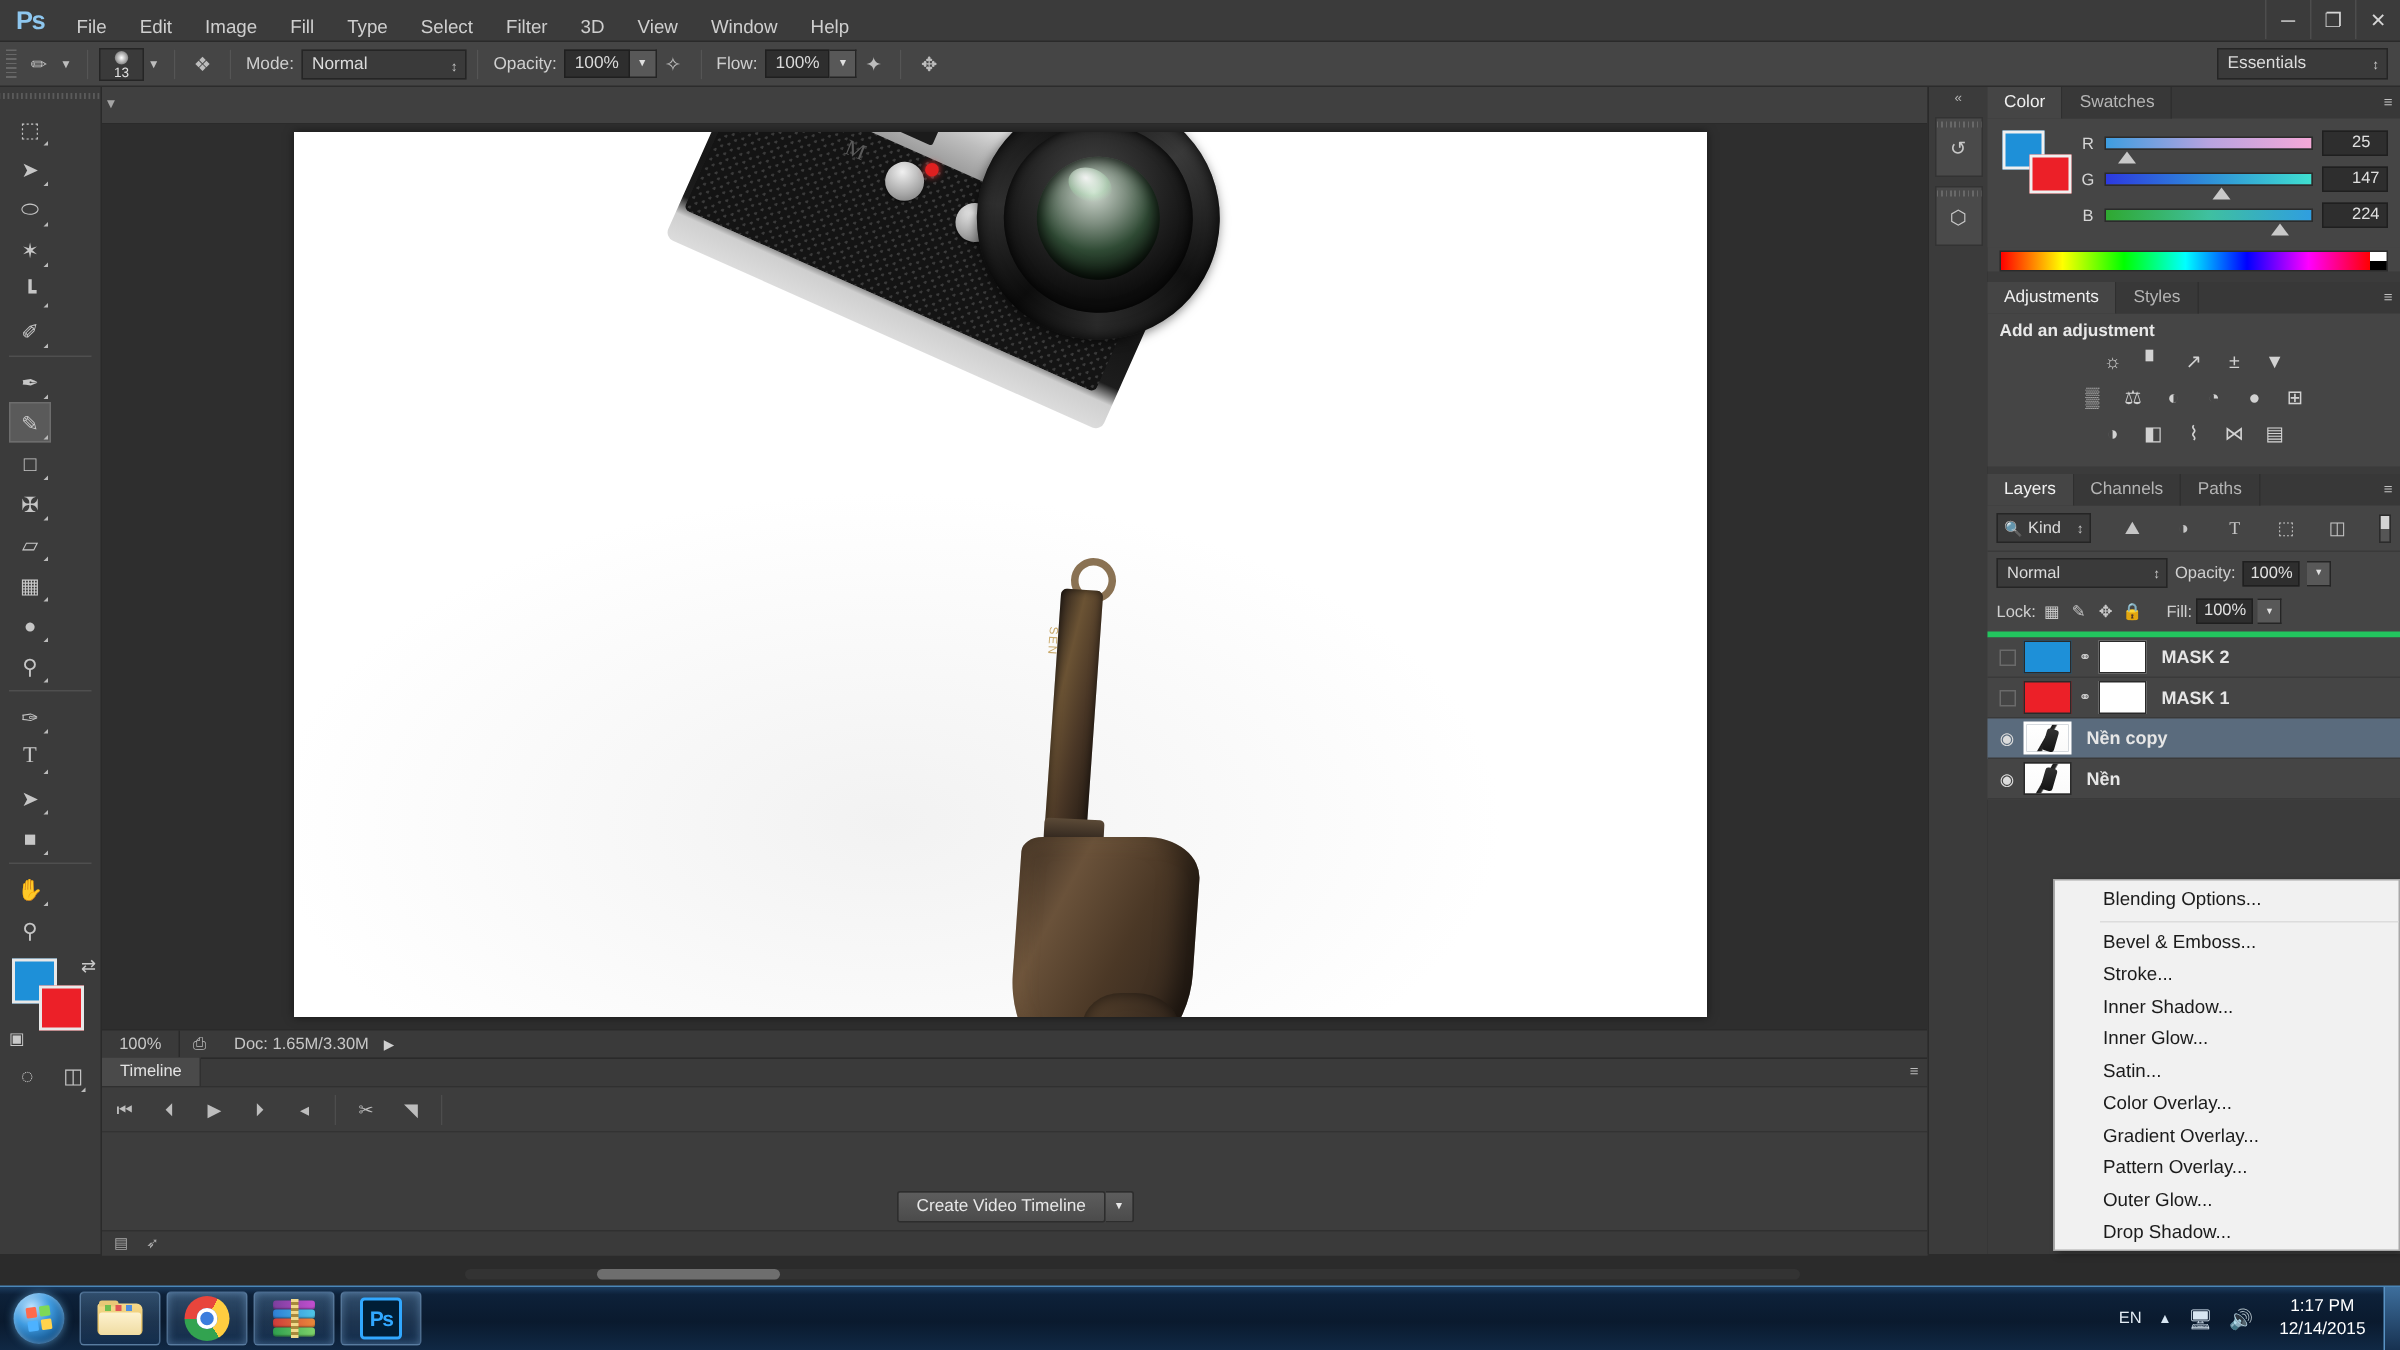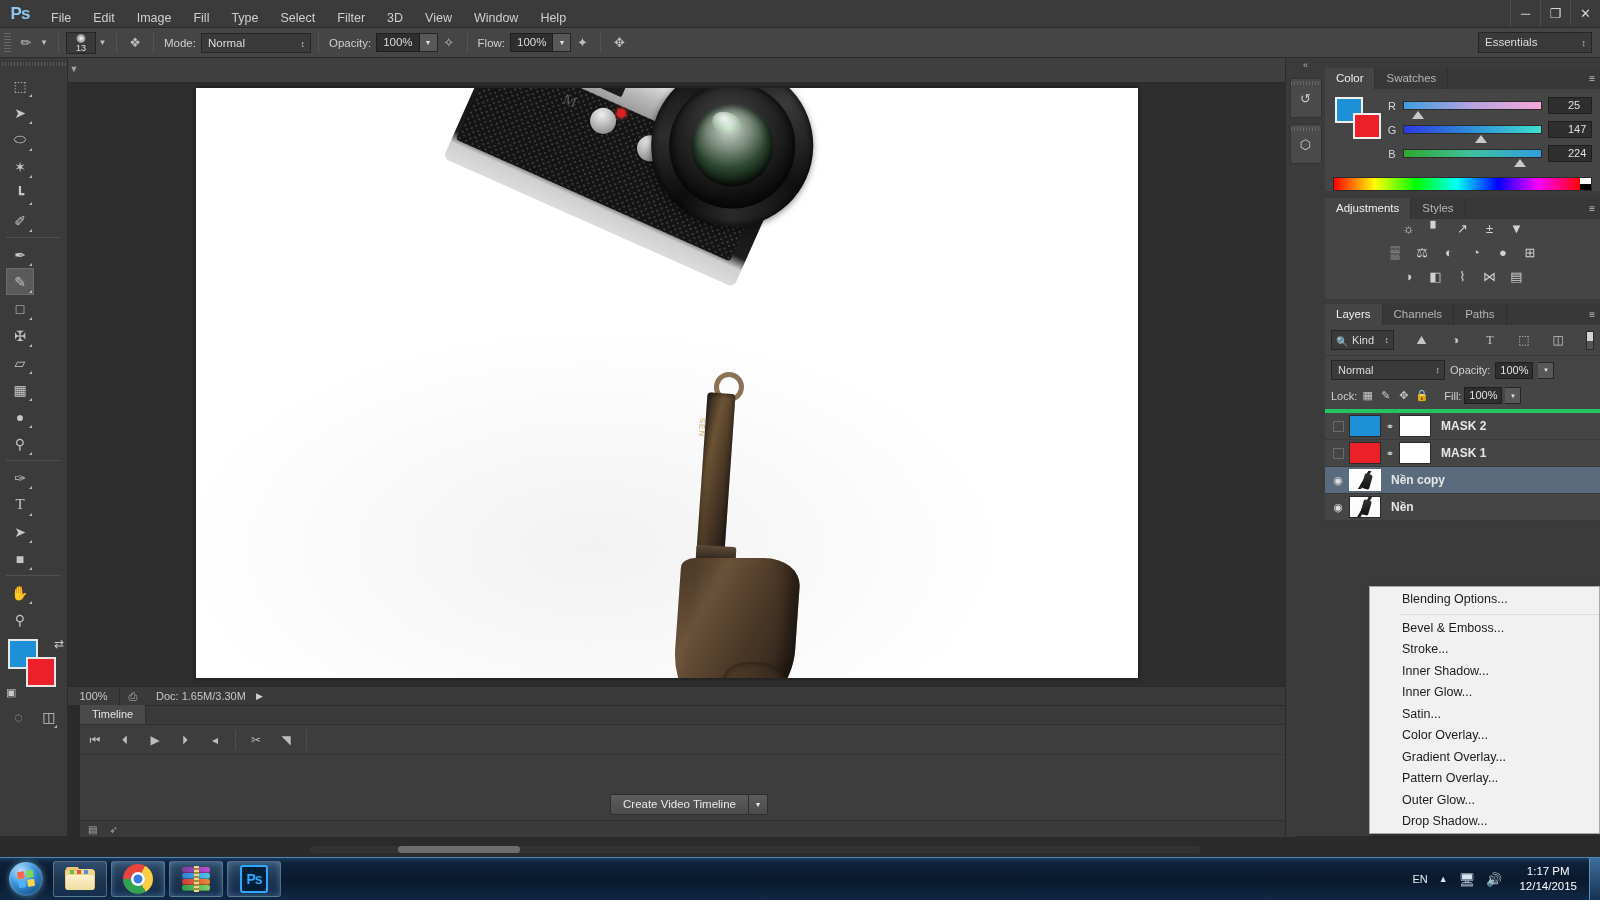--- a/index.html
+++ b/index.html
@@ -254,21 +254,21 @@
   }
   .sb-zoom { width: 52px; text-align:center; border-right:1px solid #2a2a2a;
              height:19px; line-height:19px; }
   .sb-icon { width: 26px; text-align:center; color:#bdbdbd; font-size:11px; }
   .sb-doc { flex: 0 0 auto; padding: 0 10px; }
   .sb-arrow { color:#cfcfcf; font-size:9px; }
   .sb-fill { flex:1; }
 
   
   .timeline-panel {
-    position: absolute; left: 80px; top: 705px; width: 1217px; height: 131px;
+    position: absolute; left: 68px; top: 705px; width: 1217px; height: 131px;
     background: #3d3d3d; border-top: 1px solid #2a2a2a;
   }
   .tl-tabs { height: 19px; background: #3a3a3a; display: flex; align-items:flex-end;
              border-bottom: 1px solid #303030; }
   .tl-tab { height:19px; line-height:19px; padding: 0 12px; font-size:11px;
             color:#e3e3e3; background:#4a4a4a; border-right:1px solid #303030; }
   .tl-tabs .menu-dots { margin-left:auto; color:#bdbdbd; font-size:10px; padding-right:6px;
                         line-height:19px; }
   .tl-toolbar { height: 30px; display:flex; align-items:center; background:#3d3d3d;
                 border-bottom:1px solid #333; }
@@ -314,21 +314,21 @@
     width: 32px; height: 40px; margin: 6px auto 0 auto; background:#4a4a4a;
     border:1px solid #333; display:flex; align-items:center; justify-content:center;
     color:#c9c9c9; font-size:13px; position:relative;
   }
   .rail-item .rgrip { position:absolute; top:2px; left:0; width:100%; height:4px;
     background: repeating-linear-gradient(to right,#7d7d7d 0 1px,transparent 1px 3px); opacity:.6; }
 
   
   .panels { position: absolute; left: 1325px; top: 58px; width: 275px; height: 778px;
             background: #3b3b3b; }
-  .panel { background: #454545; margin-top: 10px; }
+  .panel { background: #454545; }
   .panel-tabs { height: 21px; background: #383838; display:flex; align-items:flex-end;
                 position:relative; }
   .ptab { height: 21px; line-height: 21px; padding: 0 11px; font-size: 11.5px;
           color: #b5b5b5; background:#383838; border-right:1px solid #2f2f2f; }
   .ptab.active { background:#454545; color:#f0f0f0; }
   .panel-menu { position:absolute; right: 5px; top: 4px; color:#c2c2c2; font-size:10px;
                 line-height:13px; }
 
   
   .color-body { padding: 8px 8px 6px 8px; display:flex; gap: 8px; background:#454545; }
@@ -742,20 +742,21 @@
         </div>
       </div>
     </div>
 
     <div class="panel" style="margin-top:4px;">
       <div class="panel-tabs">
         <div class="ptab active">Adjustments</div>
         <div class="ptab">Styles</div>
         <div class="panel-menu">≡</div>
       </div>
+      <div class="adj-title">Add an adjustment</div>
       <div class="adj-rows">
         <div class="adj-row">
           <div class="adj-ic">☼</div>
           <div class="adj-ic">▘</div>
           <div class="adj-ic">↗</div>
           <div class="adj-ic">±</div>
           <div class="adj-ic">▼</div>
         </div>
         <div class="adj-row">
           <div class="adj-ic">▒</div>

